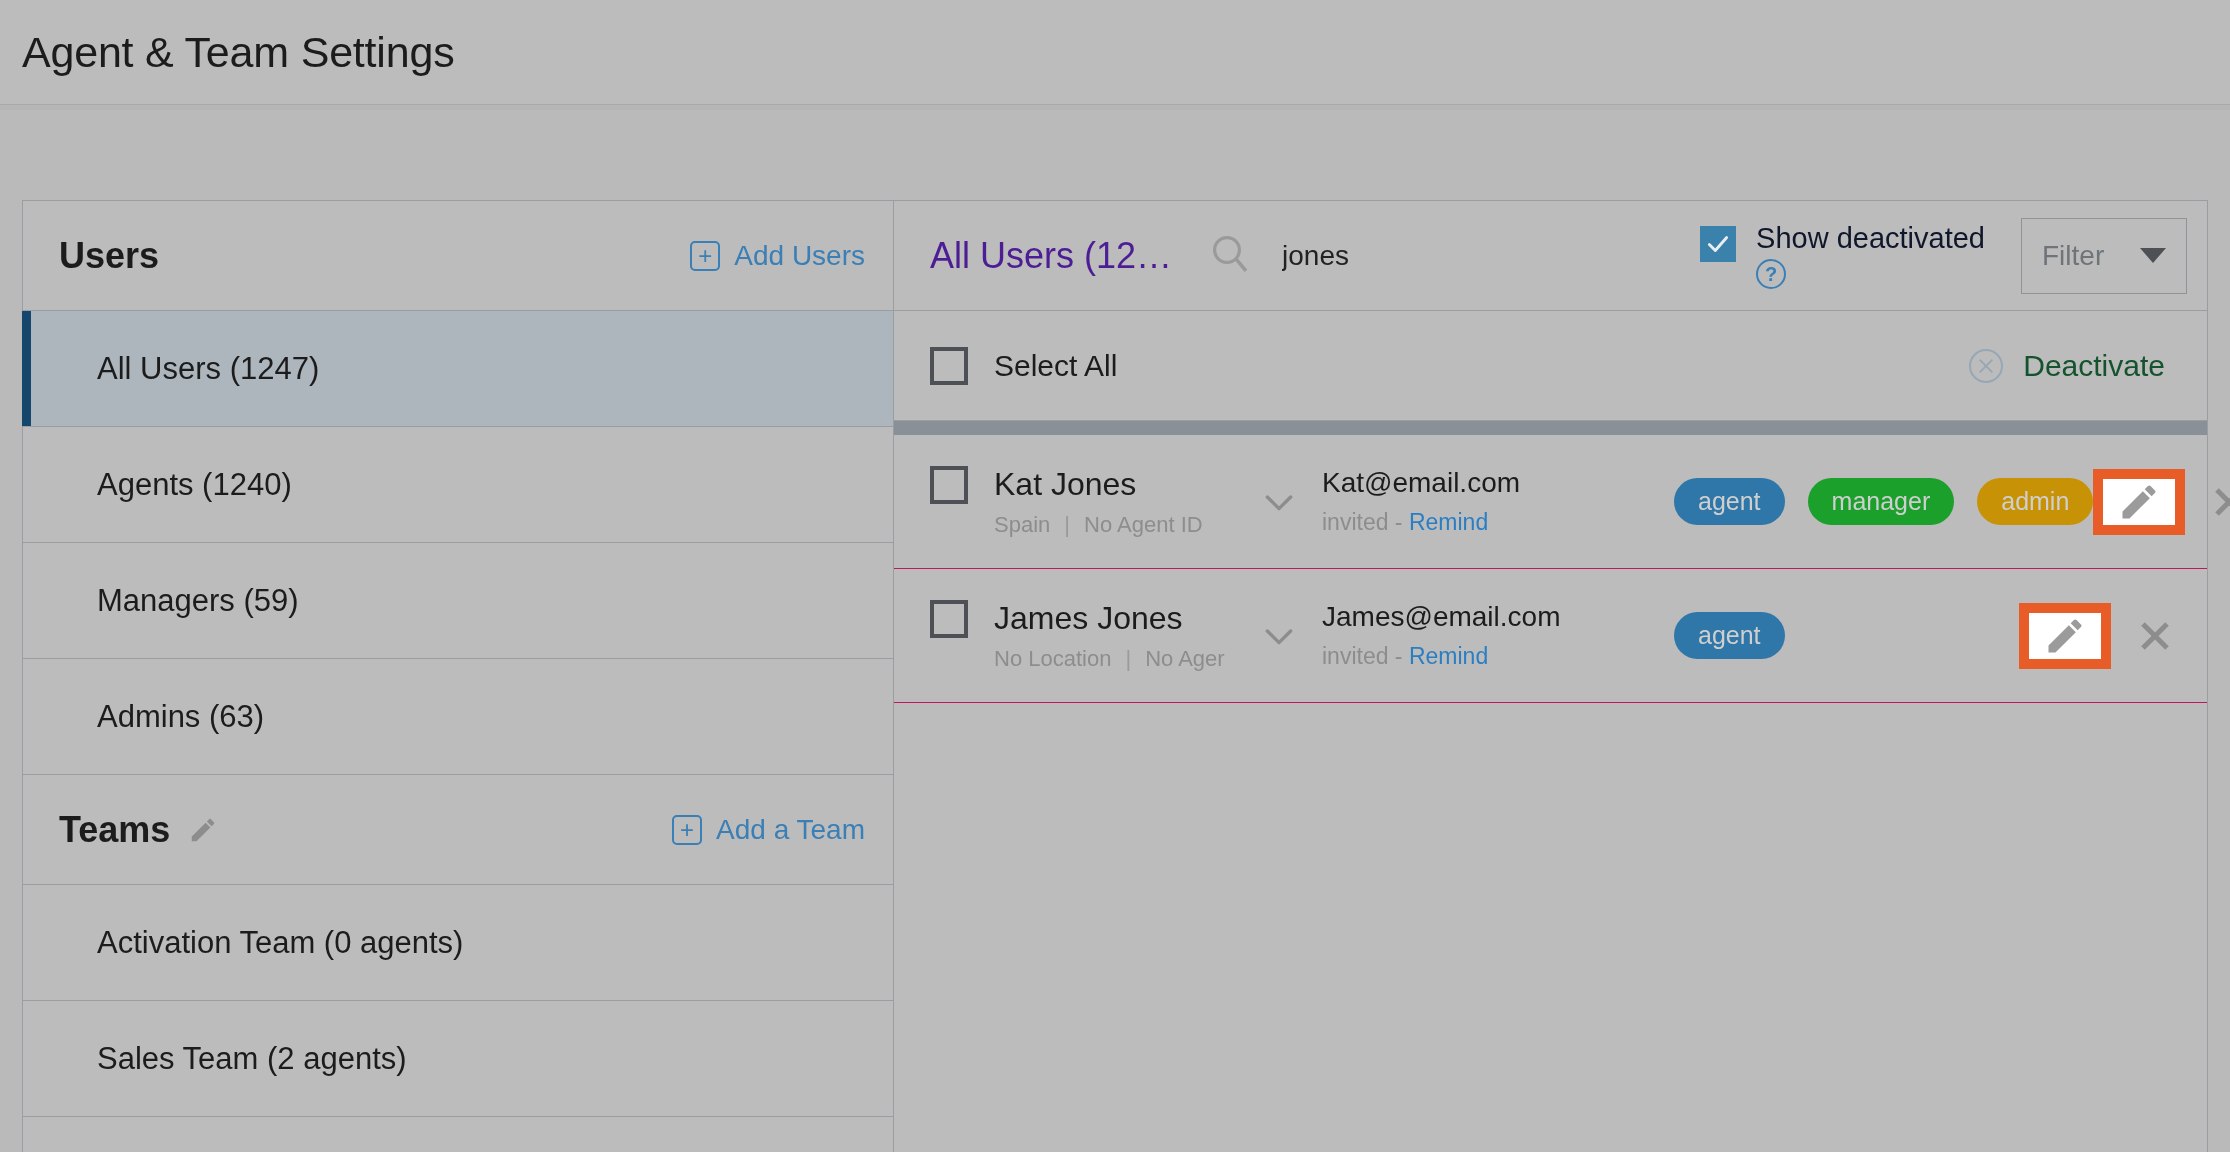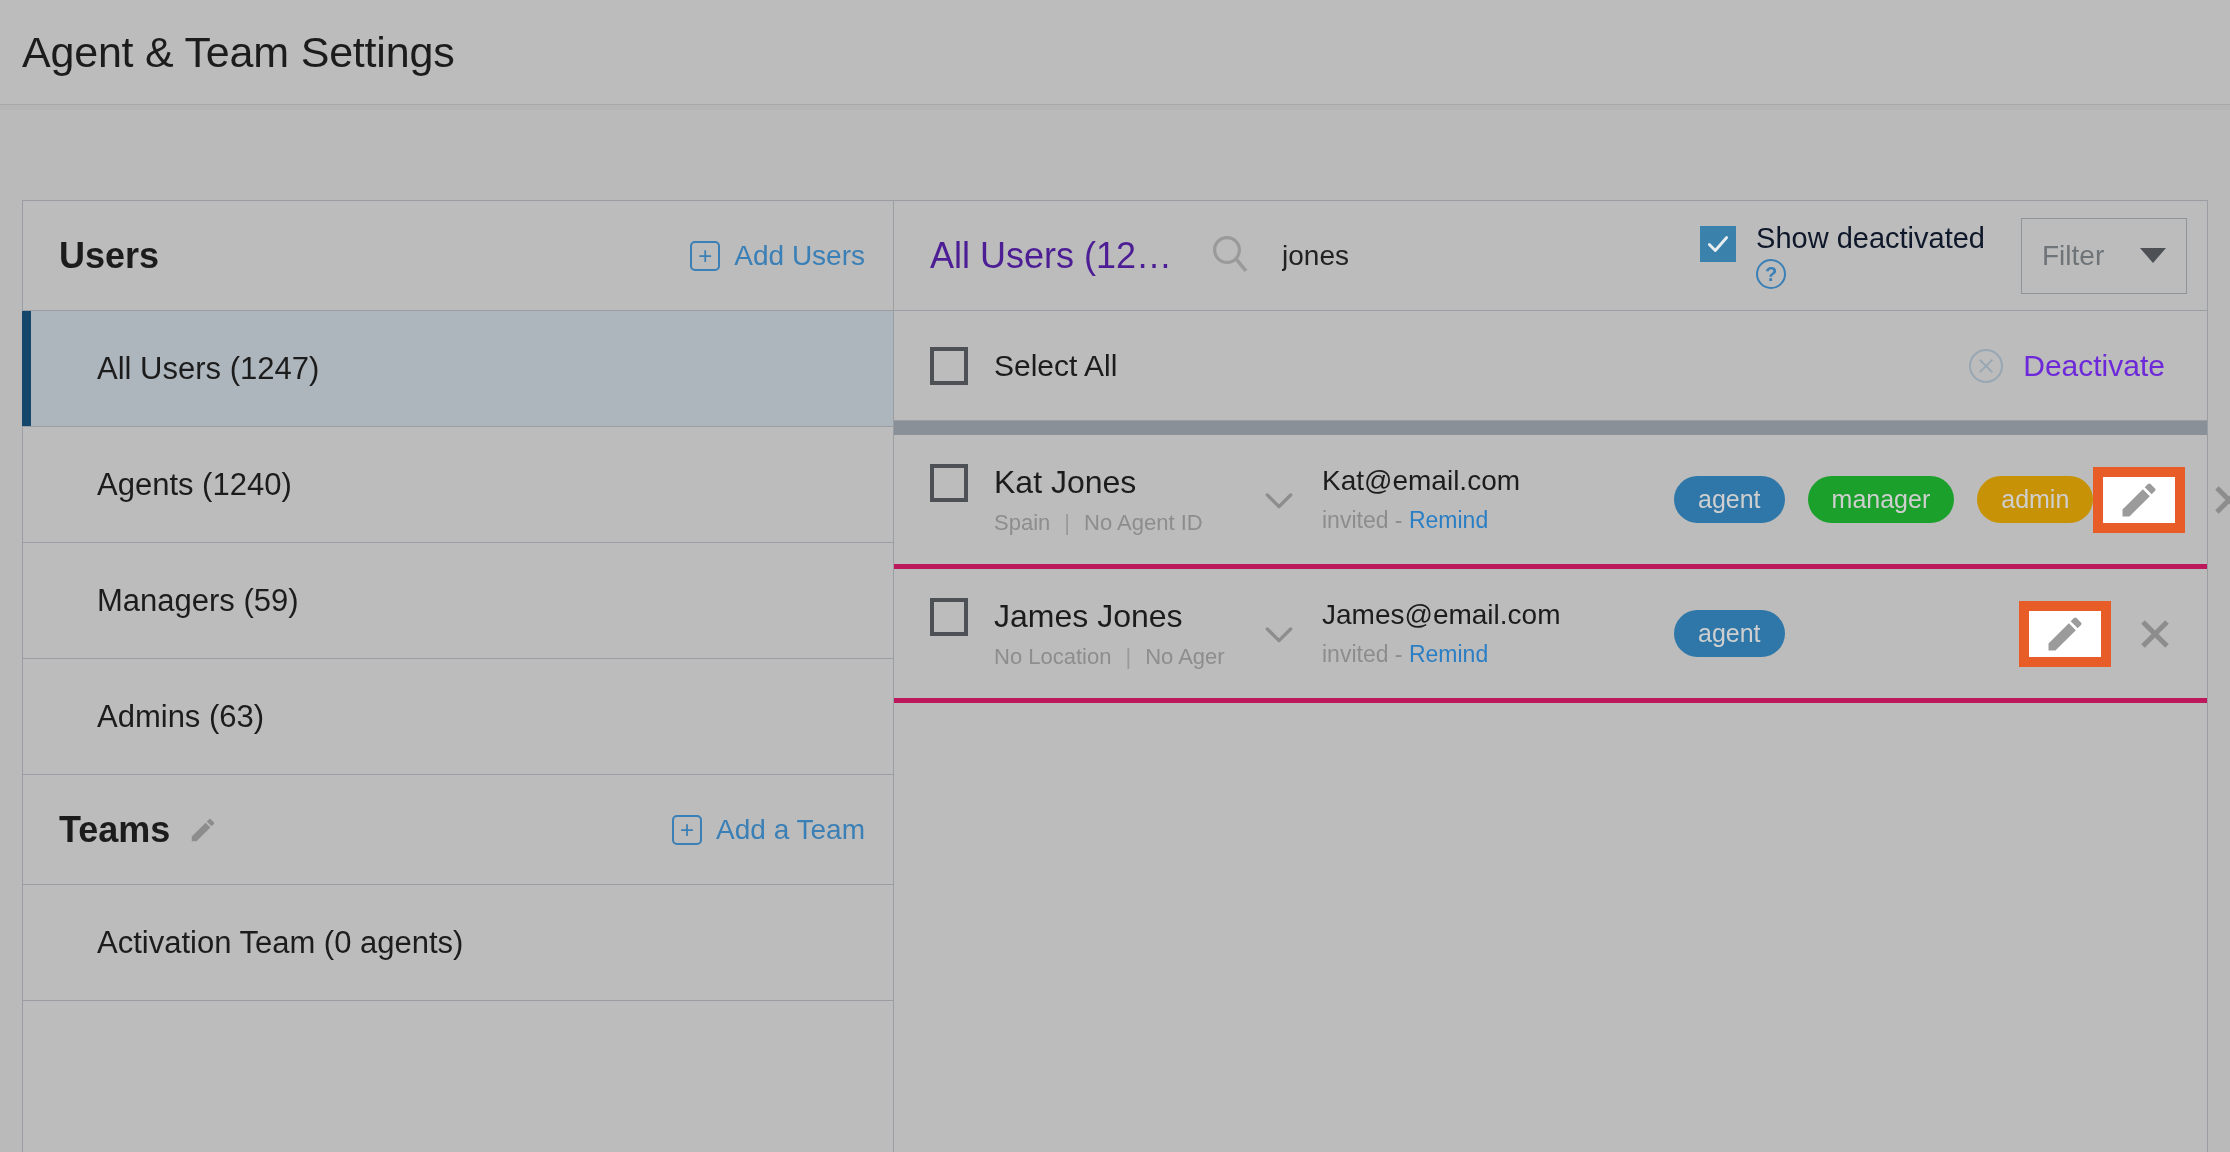--- a/index.html
+++ b/index.html
@@ -213,21 +213,21 @@
     width: 38px; height: 38px;
     border: 4px solid #4d5155;
     background: transparent;
     flex: 0 0 38px;
     cursor: pointer;
   }
   .selectall-left { display: flex; align-items: center; gap: 26px; }
   .selectall-label { font-size: 30px; color: #1c1c1c; }
   .deactivate {
     display: flex; align-items: center; gap: 20px;
-    color: #6d28d9; font-size: 30px;
+    color: #14532d; font-size: 30px;
     padding-right: 22px;
     cursor: default;
   }
   .circle-x {
     width: 34px; height: 34px;
     border: 2px solid #98a7b4;
     border-radius: 50%;
     position: relative;
     flex: 0 0 34px;
   }
@@ -246,21 +246,21 @@
     background: #8a9097;
     width: 100%;
   }
 
   
   .user-row {
     height: 134px;
     display: flex;
     align-items: center;
     padding: 0 20px 0 36px;
-    border-bottom: 5px solid #be185d;
+    border-bottom: 1px solid #be185d;
   }
   .urow-name-col {
     width: 320px;
     flex: 0 0 320px;
     display: flex;
     flex-direction: column;
     gap: 8px;
   }
   .urow-namebox { display: flex; align-items: center; gap: 26px; }
   .urow-name { font-size: 32px; color: #1c1c1c; white-space: nowrap; }
@@ -376,20 +376,23 @@
           </span>
         </div>
         <button class="linkbtn">
           <span class="plus-box">+</span>
           <span>Add a Team</span>
         </button>
       </div>
 
       <div class="side-item">
         <span>Activation Team (0 agents)</span>
+      </div>
+      <div class="side-item">
+        <span>Sales Team (2 agents)</span>
       </div>
     </aside>
 
     <section class="panel">
 
       <div class="panel-head">
         <div class="panel-title">All Users (12…</div>
 
         <div class="search-wrap">
           <span>

